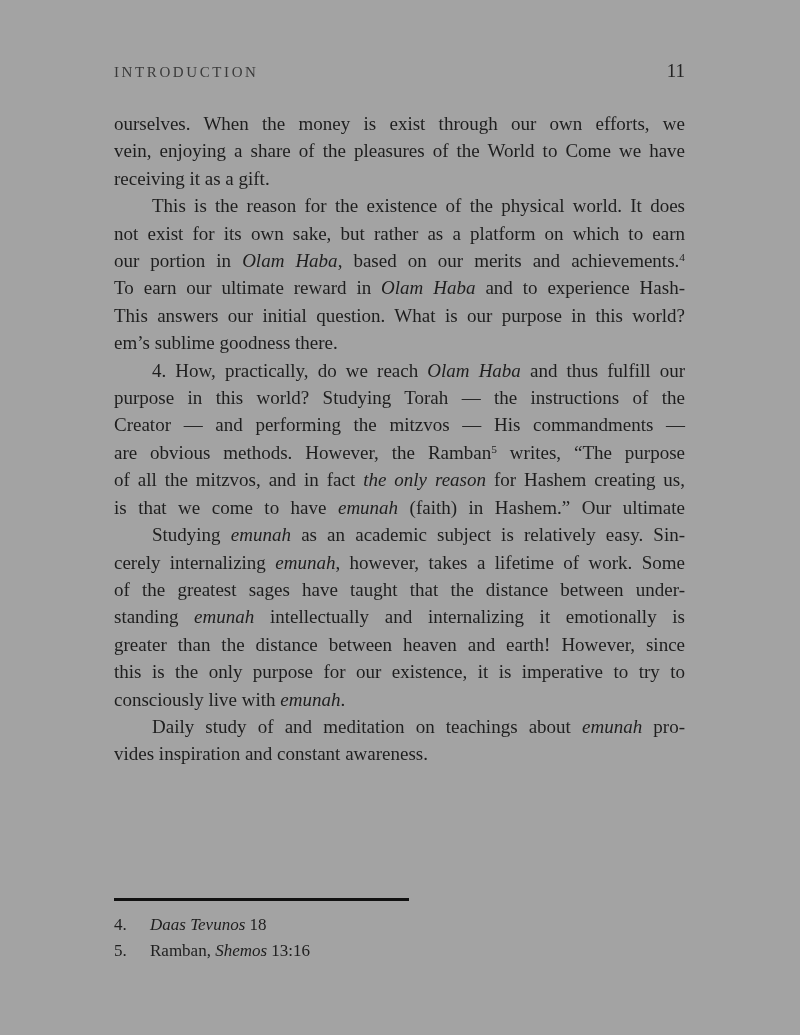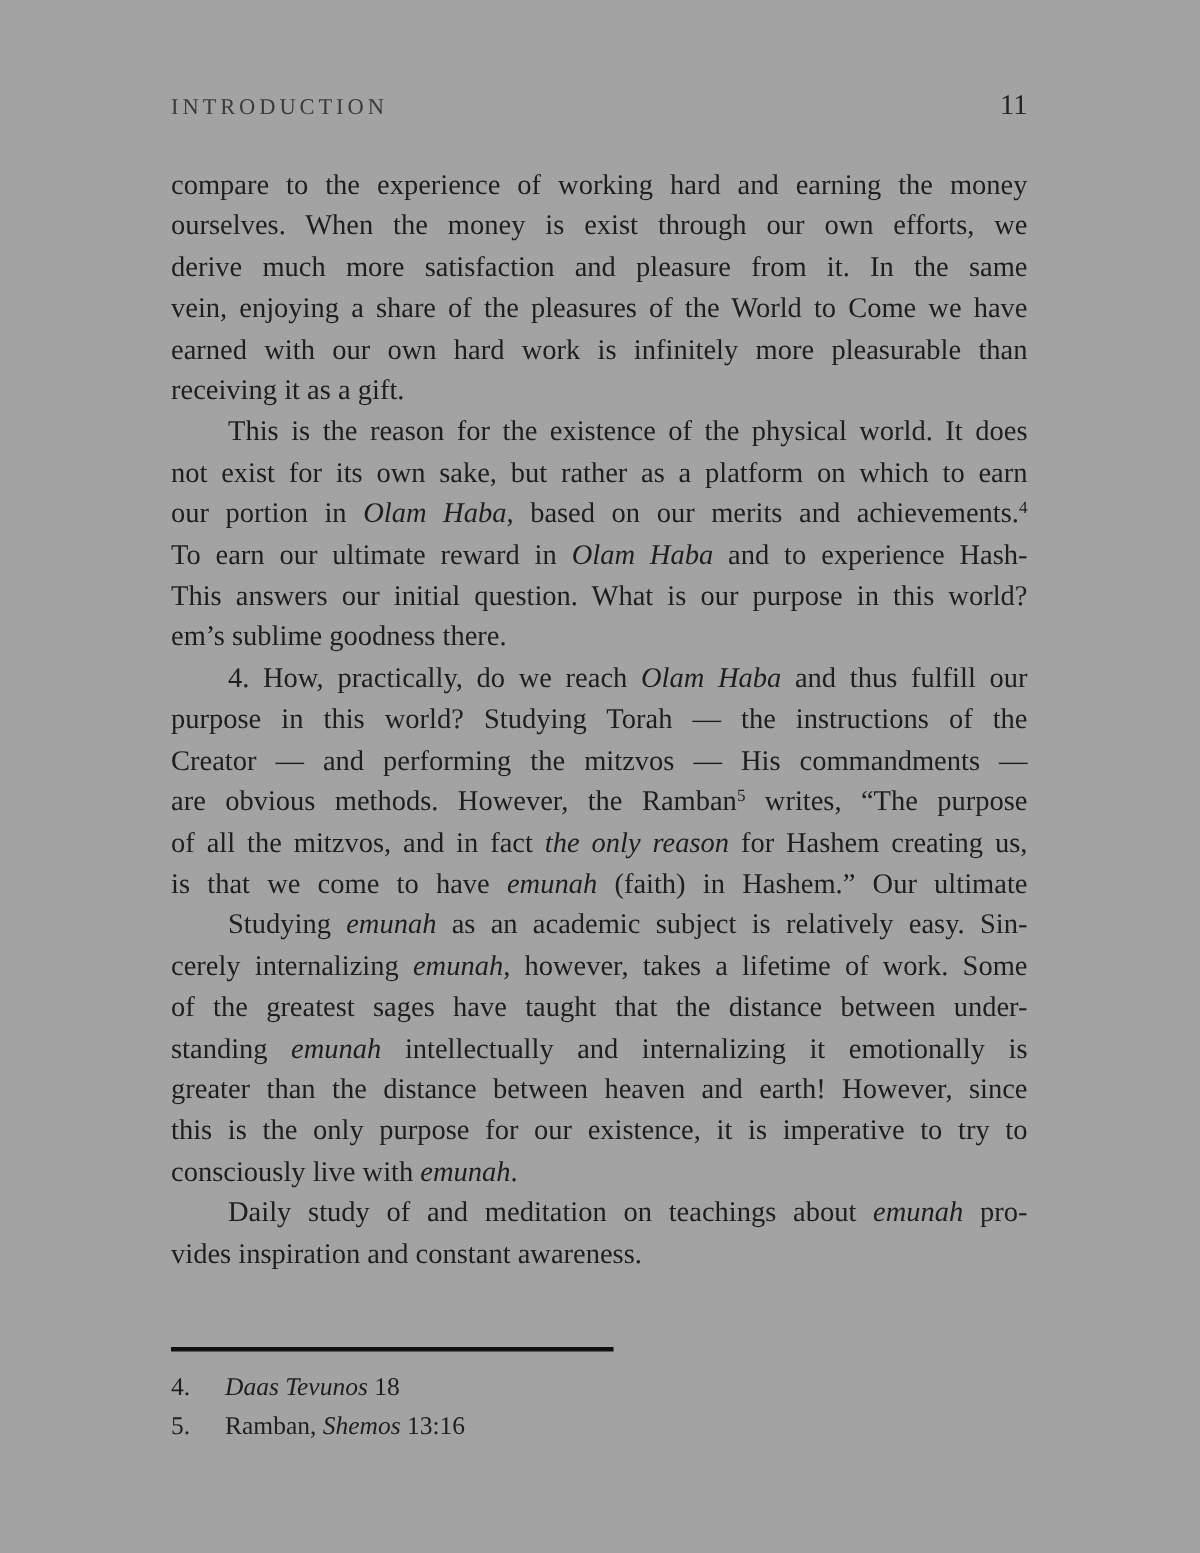--- a/index.html
+++ b/index.html
@@ -82,25 +82,22 @@
 
 <div class="page">
 
   <header class="running-header">
     <span class="running-title">INTRODUCTION</span>
     <span class="page-number">11</span>
   </header>
 
   <main class="body-text" id="body-text">
       <div class="para">
-        <div class="line">compare to the experience of working hard and earning the money</div>
         <div class="line">ourselves. When the money is exist through our own efforts, we</div>
-        <div class="line">derive much more satisfaction and pleasure from it. In the same</div>
         <div class="line">vein, enjoying a share of the pleasures of the World to Come we have</div>
-        <div class="line">earned with our own hard work is infinitely more pleasurable than</div>
         <div class="line last">receiving it as a gift.</div>
       </div>
       <div class="para">
         <div class="line indent">This is the reason for the existence of the physical world. It does</div>
         <div class="line">not exist for its own sake, but rather as a platform on which to earn</div>
         <div class="line">our portion in <i>Olam Haba</i>, based on our merits and achievements.<sup>4</sup></div>
         <div class="line">To earn our ultimate reward in <i>Olam Haba</i> and to experience Hash-</div>
         <div class="line">This answers our initial question. What is our purpose in this world?</div>
         <div class="line last">em’s sublime goodness there.</div>
       </div>

